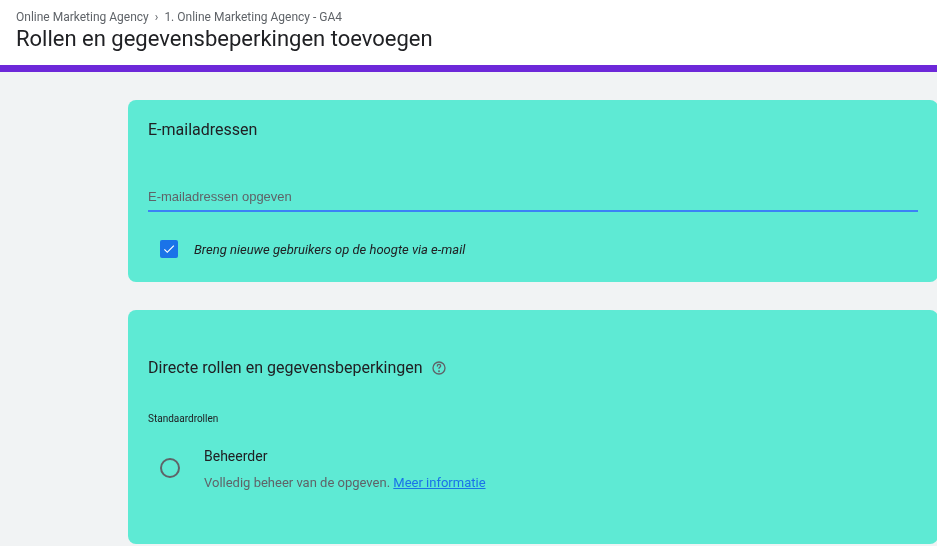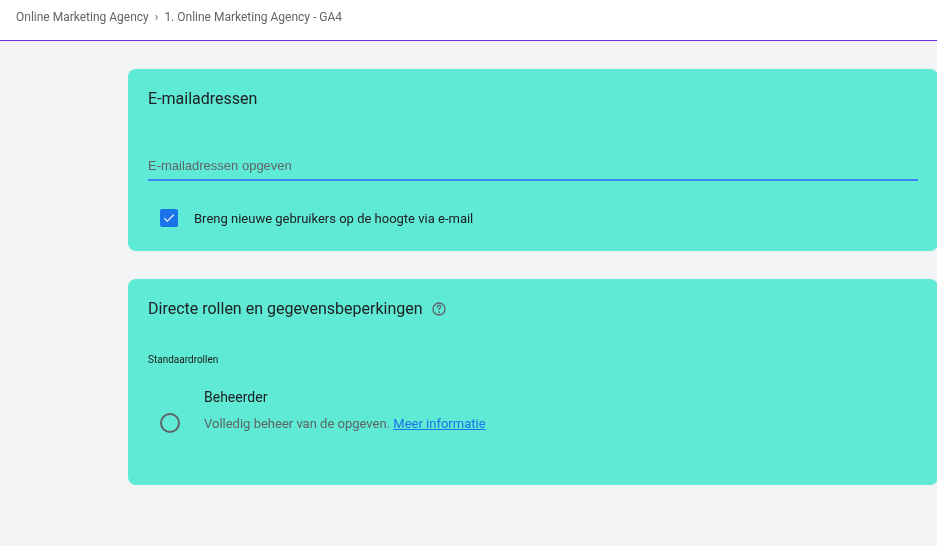--- a/index.html
+++ b/index.html
@@ -9,21 +9,21 @@
     }
     body {
       font-family: 'Google Sans', Roboto, Arial, sans-serif;
       background: #f1f3f4;
       color: #202124;
       font-size: 14px;
     }
     .header {
       background: #fff;
       padding: 10px 16px 14px 16px;
-      border-bottom: 1px solid #6d28d9;
+      border-bottom: 7px solid #6d28d9;
     }
     .breadcrumb {
       font-size: 12px;
       color: #5f6368;
       margin-bottom: 2px;
     }
     .breadcrumb-sep {
       margin: 0 3px;
       color: #5f6368;
     }
@@ -46,20 +46,21 @@
       font-size: 16px;
       font-weight: 400;
       color: #202124;
       margin-bottom: 44px;
     }
     .card-title-row {
       display: flex;
       align-items: center;
       gap: 8px;
       margin-bottom: 36px;
+      margin-top: 28px;
     }
     .card-title-row .card-title {
       margin-bottom: 0;
     }
     .email-input {
       width: 100%;
       border: none;
       border-bottom: 2px solid #3b82f6;
       padding: 6px 0;
       font-size: 13px;
@@ -69,20 +70,21 @@
     }
     .email-input::placeholder {
       color: #5f6368;
     }
     .checkbox-row {
       display: flex;
       align-items: center;
       margin-top: 28px;
       gap: 16px;
       padding-left: 12px;
+      font-style: italic;
     }
     .checkbox {
       width: 18px;
       height: 18px;
       background: #1a73e8;
       border-radius: 2px;
       display: flex;
       align-items: center;
       justify-content: center;
       cursor: pointer;
@@ -109,21 +111,21 @@
       height: 16px;
     }
     .subsection-title {
       font-size: 10px;
       font-weight: 400;
       color: #202124;
       margin-bottom: 24px;
     }
     .role-option {
       display: flex;
-      align-items: flex-end;
+      align-items: flex-start;
       gap: 24px;
       padding-left: 12px;
       margin-bottom: 28px;
     }
     .radio {
       width: 20px;
       height: 20px;
       border: 2px solid #5f6368;
       border-radius: 50%;
       flex-shrink: 0;
@@ -152,20 +154,21 @@
   </style>
 </head>
 <body>
 
 <div class="header">
   <div class="breadcrumb">
     <span>Online Marketing Agency</span>
     <span class="breadcrumb-sep">›</span>
     <span>1. Online Marketing Agency - GA4</span>
   </div>
+  <h1 class="page-title">Rollen en gegevensbeperkingen toevoegen</h1>
 </div>
 
 <div class="content">
 
   <div class="card">
     <div class="card-title">E-mailadressen</div>
     <input type="text" class="email-input" placeholder="E-mailadressen opgeven" style="">
     <div class="checkbox-row">
       <div class="checkbox">
         <svg viewBox="0 0 24 24">

